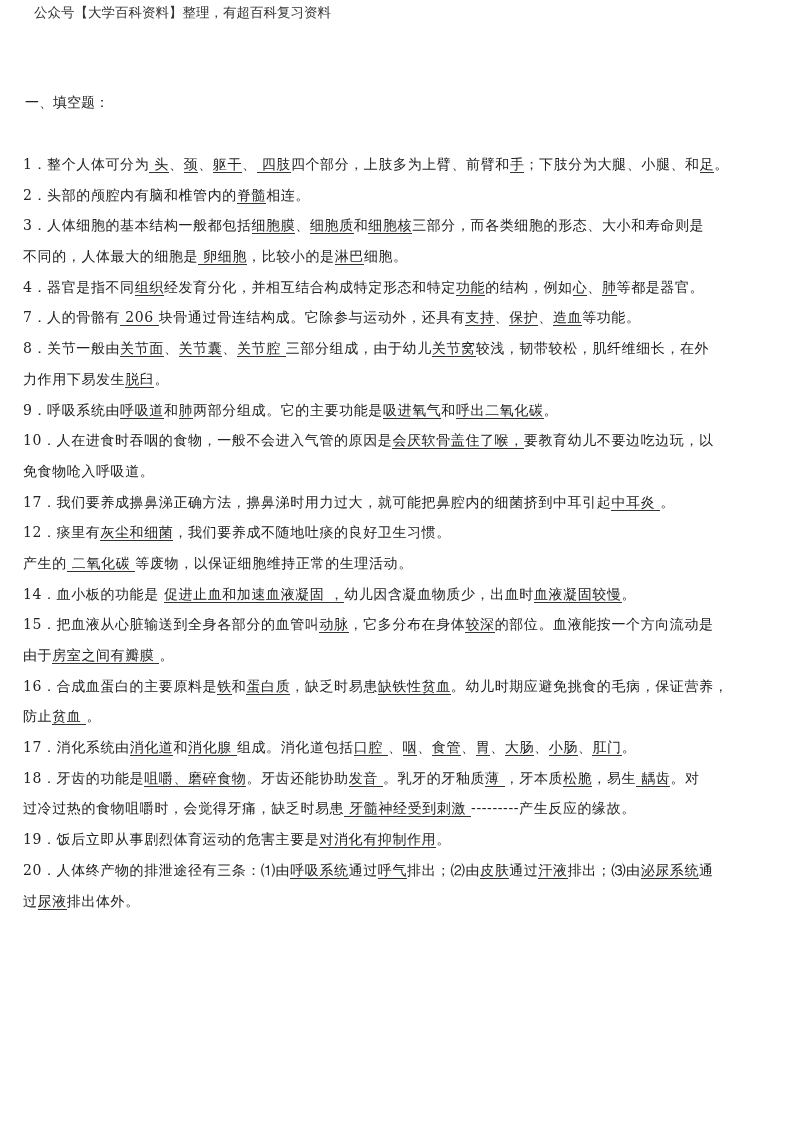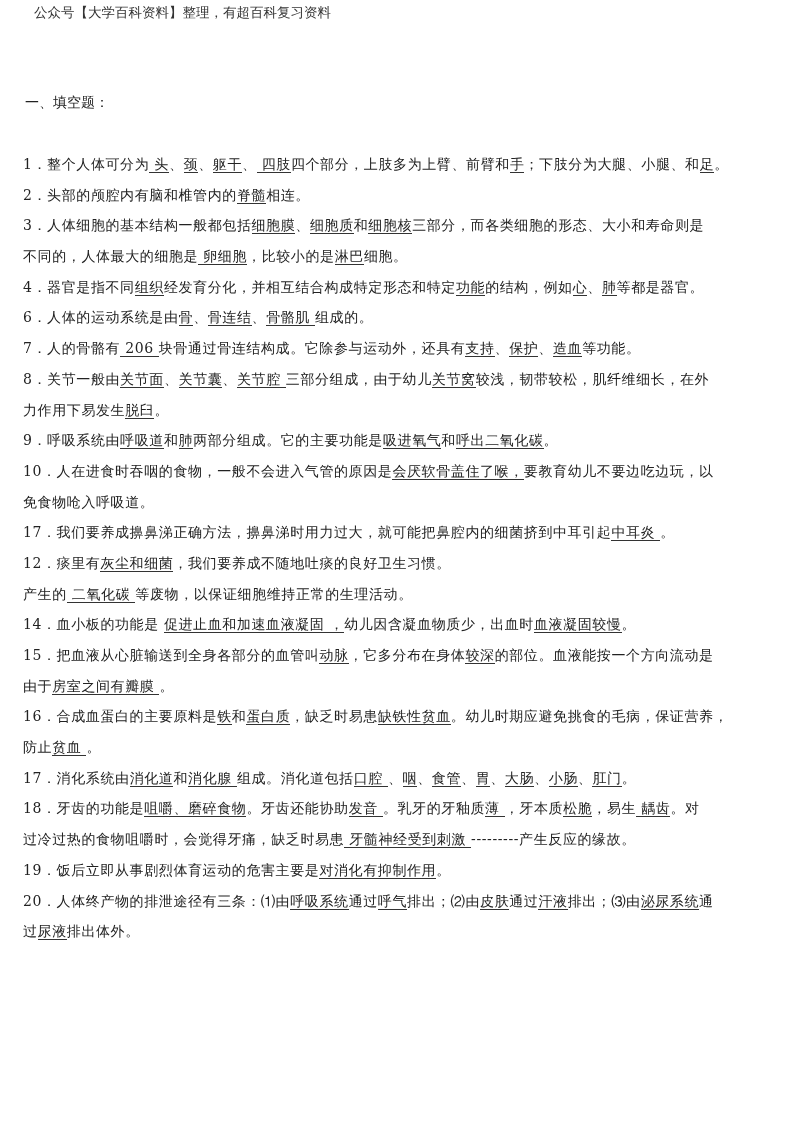--- a/index.html
+++ b/index.html
@@ -18,21 +18,20 @@
 <body>
 
 <div class="header">公众号【大学百科资料】整理，有超百科复习资料</div>
 <div class="section-title">一、填空题：</div>
 <div class="content" id="content">
     <div class="line"><span class="seg">1．整个人体可分为</span><span class="seg u"> 头</span><span class="seg">、</span><span class="seg u">颈</span><span class="seg">、</span><span class="seg u">躯干</span><span class="seg">、</span><span class="seg u"> 四肢</span><span class="seg">四个部分，上肢多为上臂、前臂和</span><span class="seg u">手</span><span class="seg">；下肢分为大腿、小腿、和</span><span class="seg u">足</span><span class="seg">。</span></div>
     <div class="line"><span class="seg">2．头部的颅腔内有脑和椎管内的</span><span class="seg u">脊髓</span><span class="seg">相连。</span></div>
     <div class="line"><span class="seg">3．人体细胞的基本结构一般都包括</span><span class="seg u">细胞膜</span><span class="seg">、</span><span class="seg u">细胞质</span><span class="seg">和</span><span class="seg u">细胞核</span><span class="seg">三部分，而各类细胞的形态、大小和寿命则是</span></div>
     <div class="line"><span class="seg">不同的，人体最大的细胞是</span><span class="seg u"> 卵细胞</span><span class="seg">，比较小的是</span><span class="seg u">淋巴</span><span class="seg">细胞。</span></div>
     <div class="line"><span class="seg">4．器官是指不同</span><span class="seg u">组织</span><span class="seg">经发育分化，并相互结合构成特定形态和特定</span><span class="seg u">功能</span><span class="seg">的结构，例如</span><span class="seg u">心</span><span class="seg">、</span><span class="seg u">肺</span><span class="seg">等都是器官。</span></div>
-    <div class="line"><span class="seg">6．人体的运动系统是由</span><span class="seg u">骨</span><span class="seg">、</span><span class="seg u">骨连结</span><span class="seg">、</span><span class="seg u">骨骼肌 </span><span class="seg">组成的。</span></div>
     <div class="line"><span class="seg">7．人的骨骼有</span><span class="seg u"> 206 </span><span class="seg">块骨通过骨连结构成。它除参与运动外，还具有</span><span class="seg u">支持</span><span class="seg">、</span><span class="seg u">保护</span><span class="seg">、</span><span class="seg u">造血</span><span class="seg">等功能。</span></div>
     <div class="line"><span class="seg">8．关节一般由</span><span class="seg u">关节面</span><span class="seg">、</span><span class="seg u">关节囊</span><span class="seg">、</span><span class="seg u">关节腔 </span><span class="seg">三部分组成，由于幼儿</span><span class="seg u">关节窝</span><span class="seg">较浅，韧带较松，肌纤维细长，在外</span></div>
     <div class="line"><span class="seg">力作用下易发生</span><span class="seg u">脱臼</span><span class="seg">。</span></div>
     <div class="line"><span class="seg">9．呼吸系统由</span><span class="seg u">呼吸道</span><span class="seg">和</span><span class="seg u">肺</span><span class="seg">两部分组成。它的主要功能是</span><span class="seg u">吸进氧气</span><span class="seg">和</span><span class="seg u">呼出二氧化碳</span><span class="seg">。</span></div>
     <div class="line"><span class="seg">10．人在进食时吞咽的食物，一般不会进入气管的原因是</span><span class="seg u">会厌软骨盖住了喉，</span><span class="seg">要教育幼儿不要边吃边玩，以</span></div>
     <div class="line"><span class="seg">免食物呛入呼吸道。</span></div>
     <div class="line"><span class="seg">17．我们要养成擤鼻涕正确方法，擤鼻涕时用力过大，就可能把鼻腔内的细菌挤到中耳引起</span><span class="seg u">中耳炎 </span><span class="seg">。</span></div>
     <div class="line"><span class="seg">12．痰里有</span><span class="seg u">灰尘和细菌</span><span class="seg">，我们要养成不随地吐痰的良好卫生习惯。</span></div>
     <div class="line"><span class="seg">产生的</span><span class="seg u"> 二氧化碳 </span><span class="seg">等废物，以保证细胞维持正常的生理活动。</span></div>
     <div class="line"><span class="seg">14．血小板的功能是 </span><span class="seg u">促进止血和加速血液凝固 ，</span><span class="seg">幼儿因含凝血物质少，出血时</span><span class="seg u">血液凝固较慢</span><span class="seg">。</span></div>

